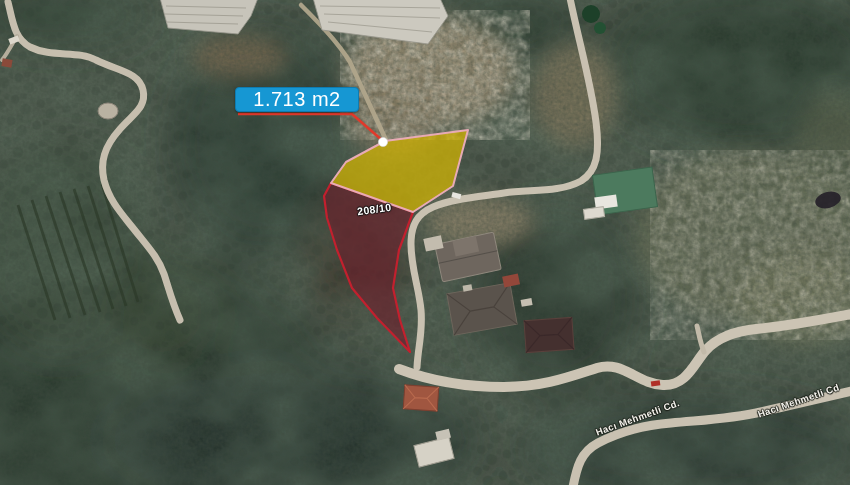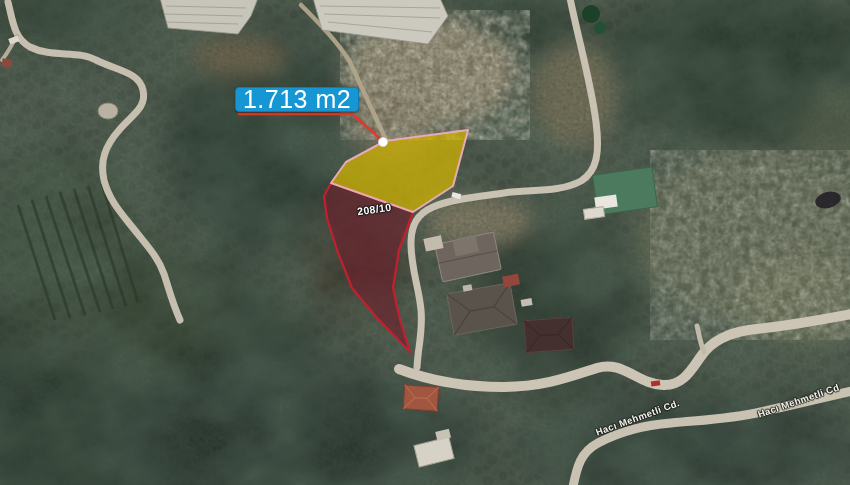--- a/index.html
+++ b/index.html
@@ -2,21 +2,21 @@
 <html><head>
 <meta charset="utf-8">
 <style>
   html,body{margin:0;padding:0;background:#222;}
   .stage{position:relative;width:850px;height:485px;overflow:hidden;background:#49544a;
          font-family:"Liberation Sans",sans-serif;}
   .stage svg{position:absolute;left:0;top:0;width:850px;height:485px;display:block;}
   .area-label{position:absolute;left:235px;top:87px;width:124px;height:25px;
       display:flex;align-items:center;justify-content:center;
       background:#1697d3;border:1px solid #0e7cb2;border-radius:4px;
-      color:#fff;font-size:25px;letter-spacing:.5px;box-sizing:border-box;
+      color:#fff;font-size:20px;letter-spacing:.5px;box-sizing:border-box;
       box-shadow:0 1px 2px rgba(0,0,0,.35);}
   .parcel-no{position:absolute;left:357px;top:203px;
       color:#fff;font-size:10.5px;font-weight:bold;letter-spacing:.4px;
       transform:rotate(-8deg);white-space:nowrap;
       text-shadow:-1px 0 1px #151515,1px 0 1px #151515,0 -1px 1px #151515,0 1px 1px #151515;}
   .road-label{position:absolute;color:#f4f2ec;font-size:9.5px;font-weight:bold;
       letter-spacing:.4px;white-space:nowrap;transform-origin:0 50%;
       text-shadow:-1px 0 1px #1c2019,1px 0 1px #1c2019,0 -1px 1px #1c2019,0 1px 1px #1c2019;}
   .rl1{left:596px;top:427px;transform:rotate(-20deg);}
   .rl2{left:758px;top:409px;transform:rotate(-19deg);}

